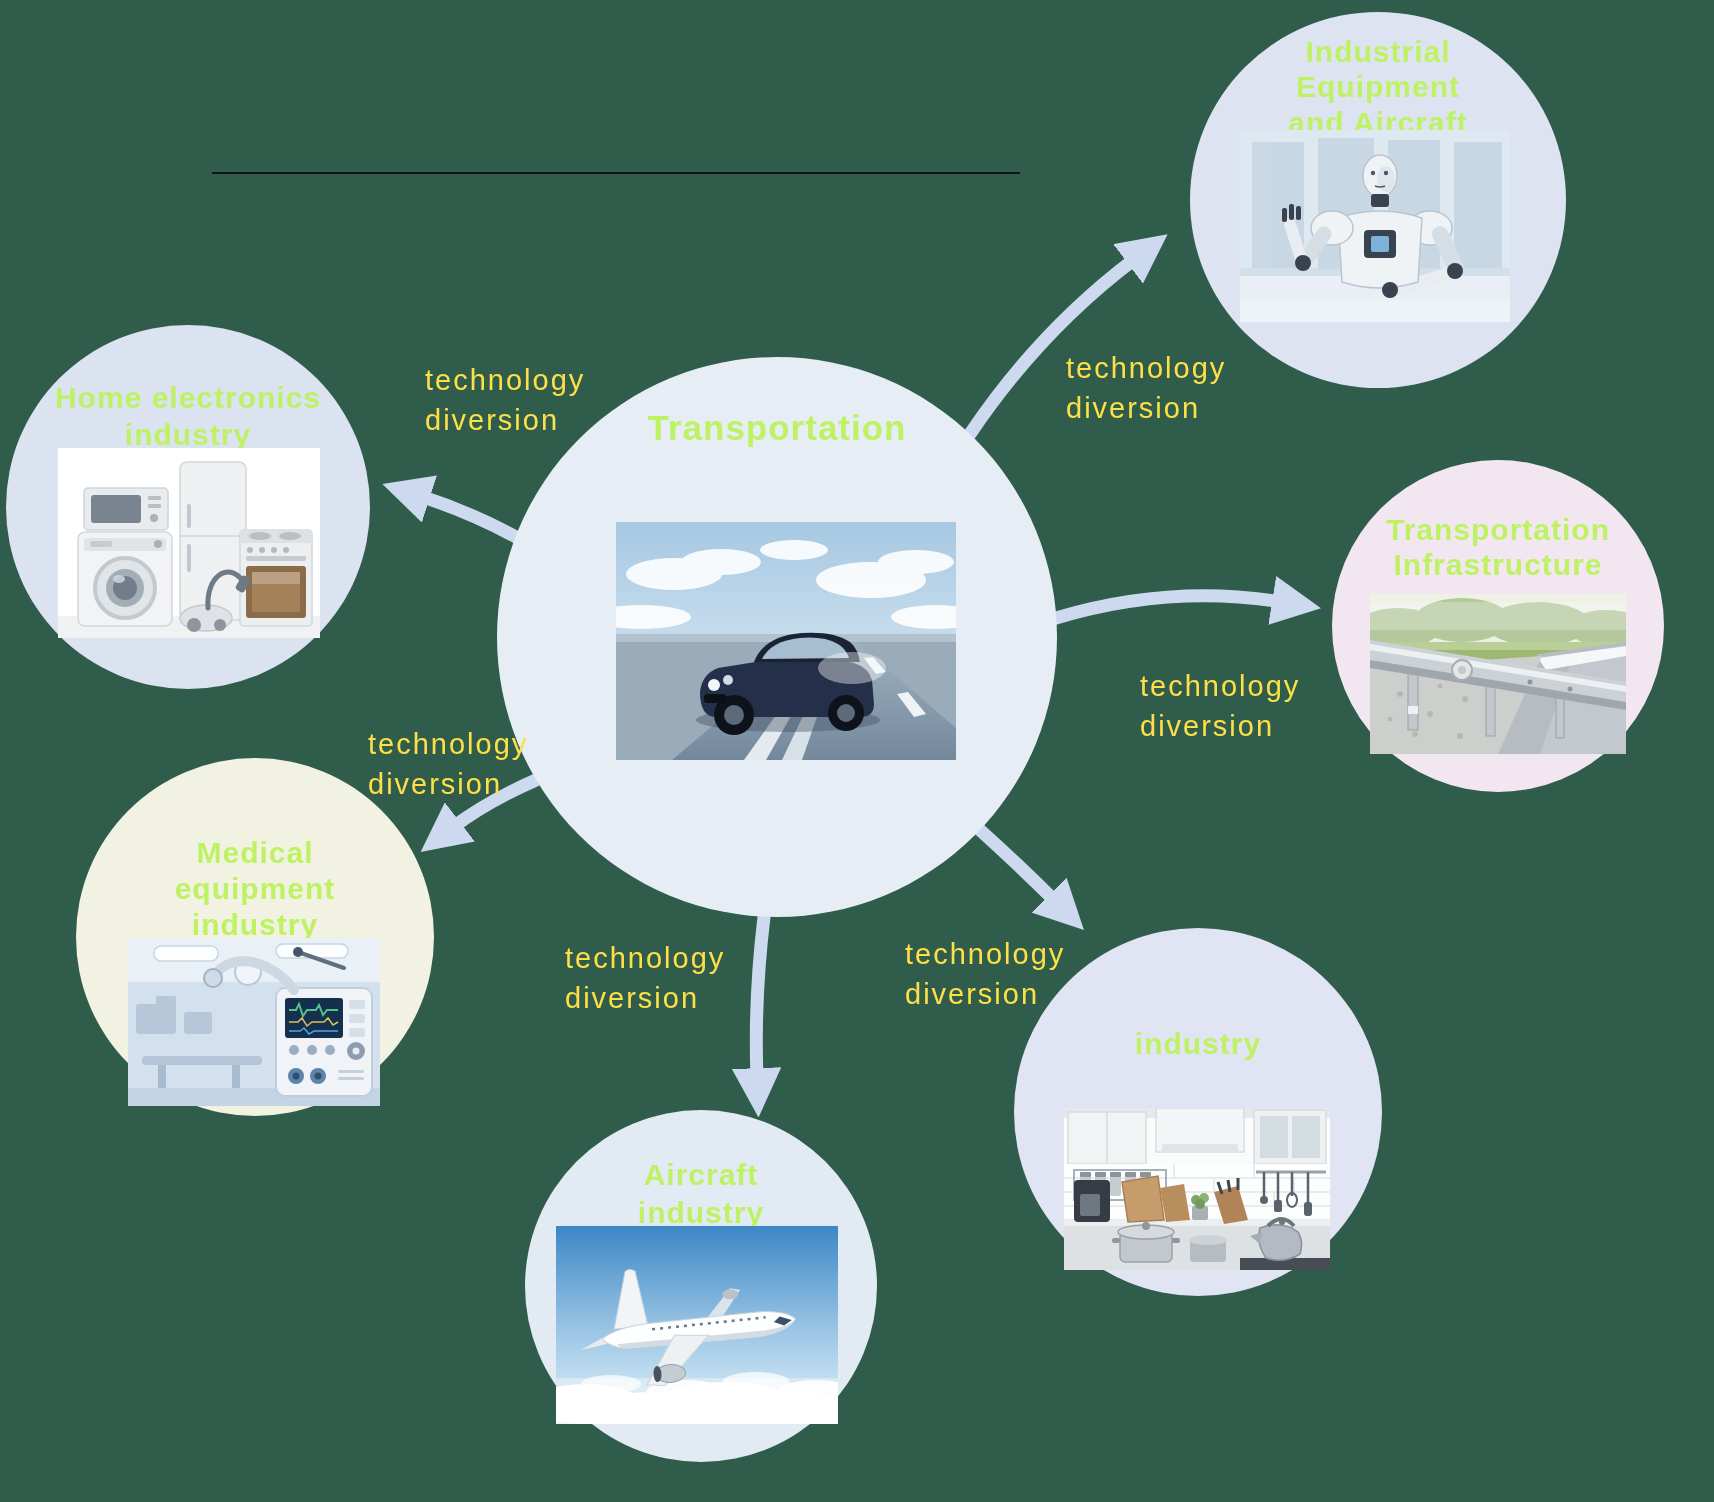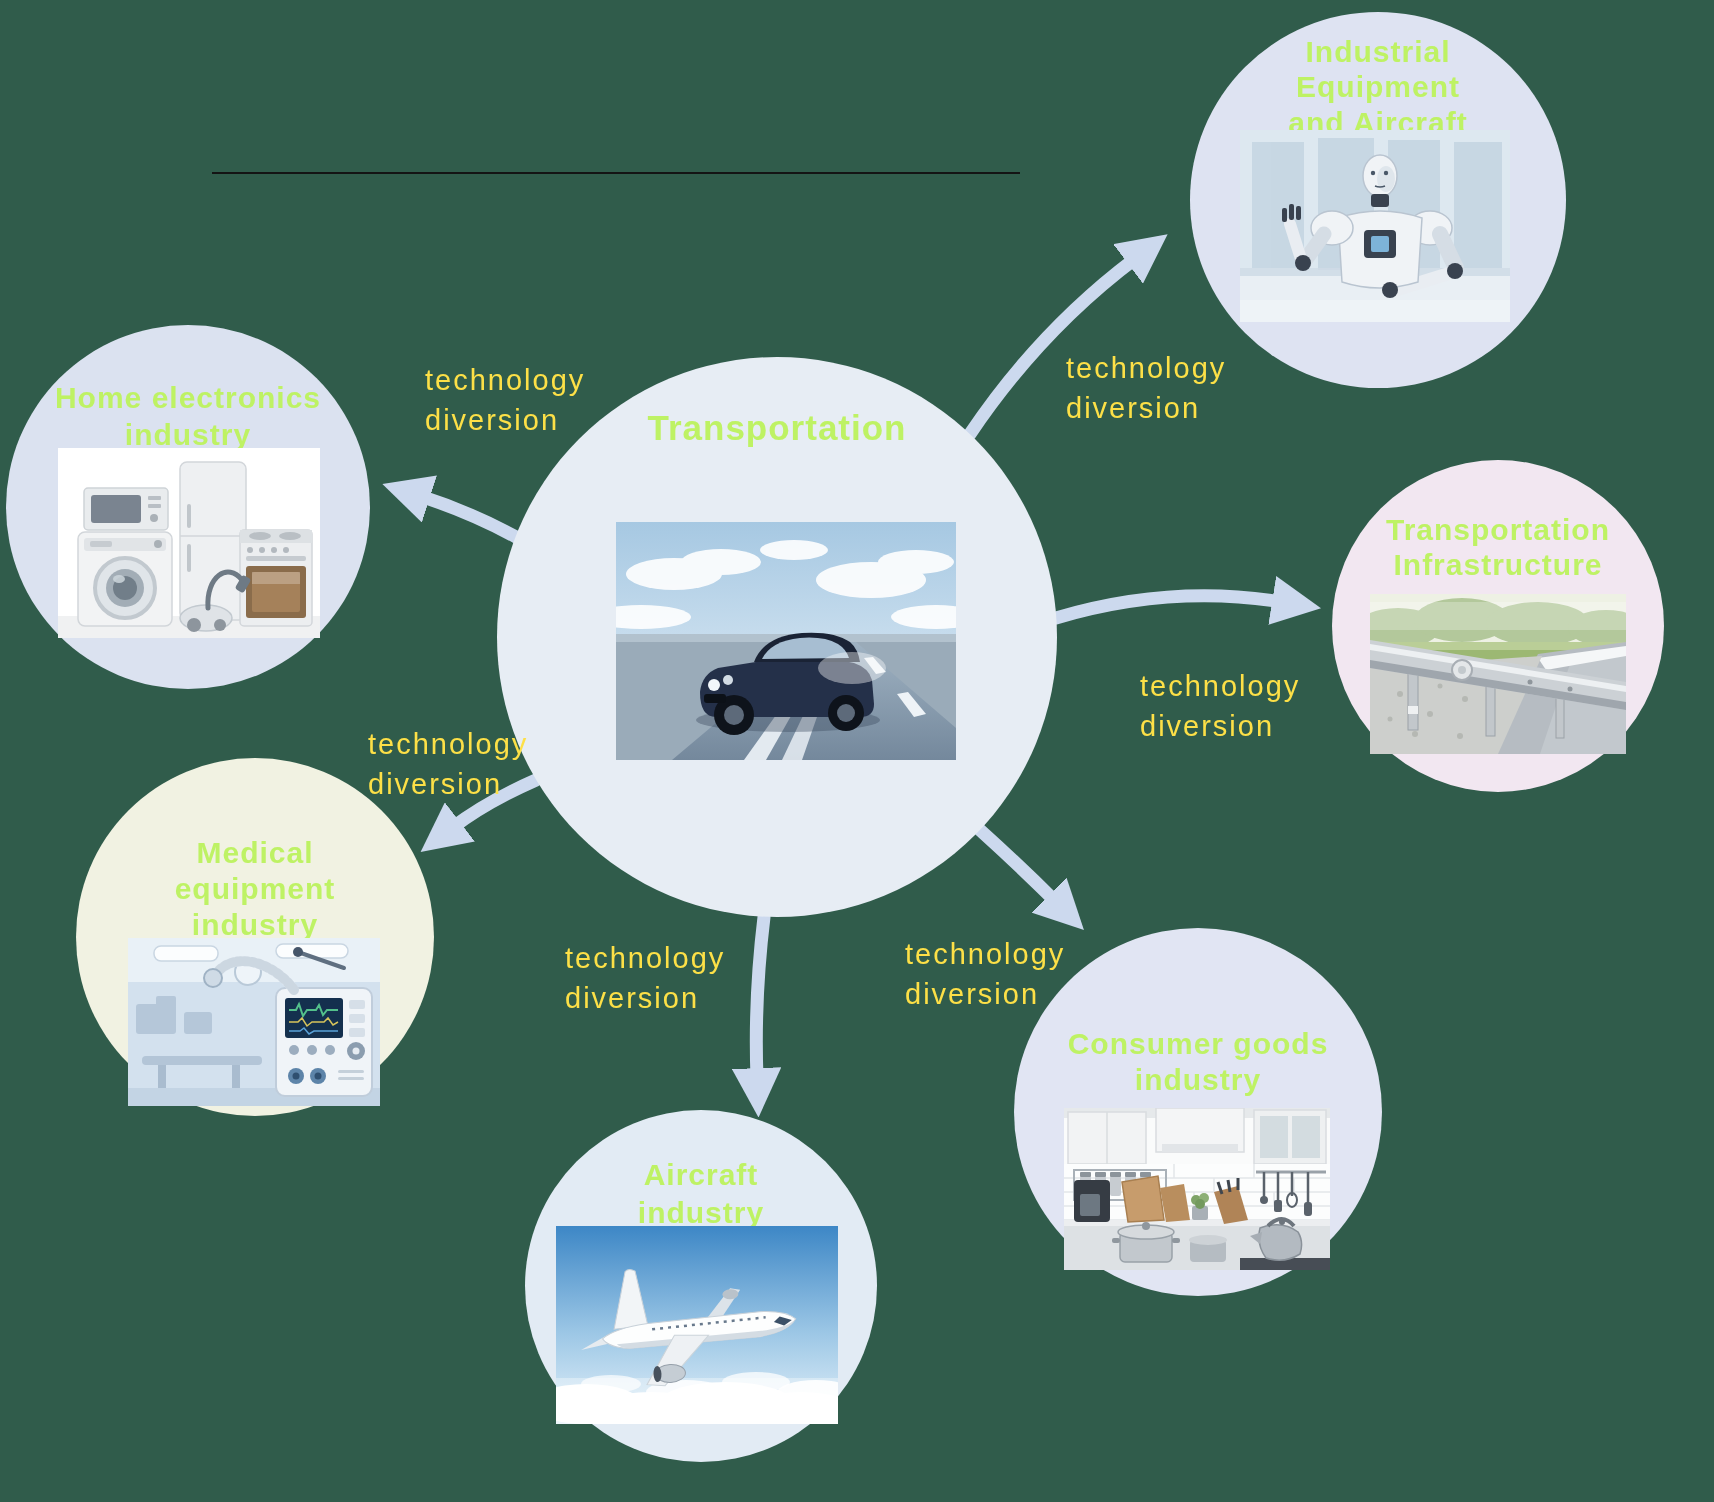--- a/index.html
+++ b/index.html
@@ -110,21 +110,20 @@
   <div class="node-label l-medical">
     <span>Medical</span>
     <span>equipment</span>
     <span>industry</span>
   </div>
   <div class="node-label l-aircraft">
     <span>Aircraft</span>
     <span>industry</span>
   </div>
   <div class="node-label l-consumer">
-    <span>Consumer goods</span>
     <span>industry</span>
   </div>
 
   <div class="tech-label g1">
     <span>technology</span>
     <span>diversion</span>
   </div>
   <div class="tech-label g2">
     <span>technology</span>
     <span>diversion</span>

